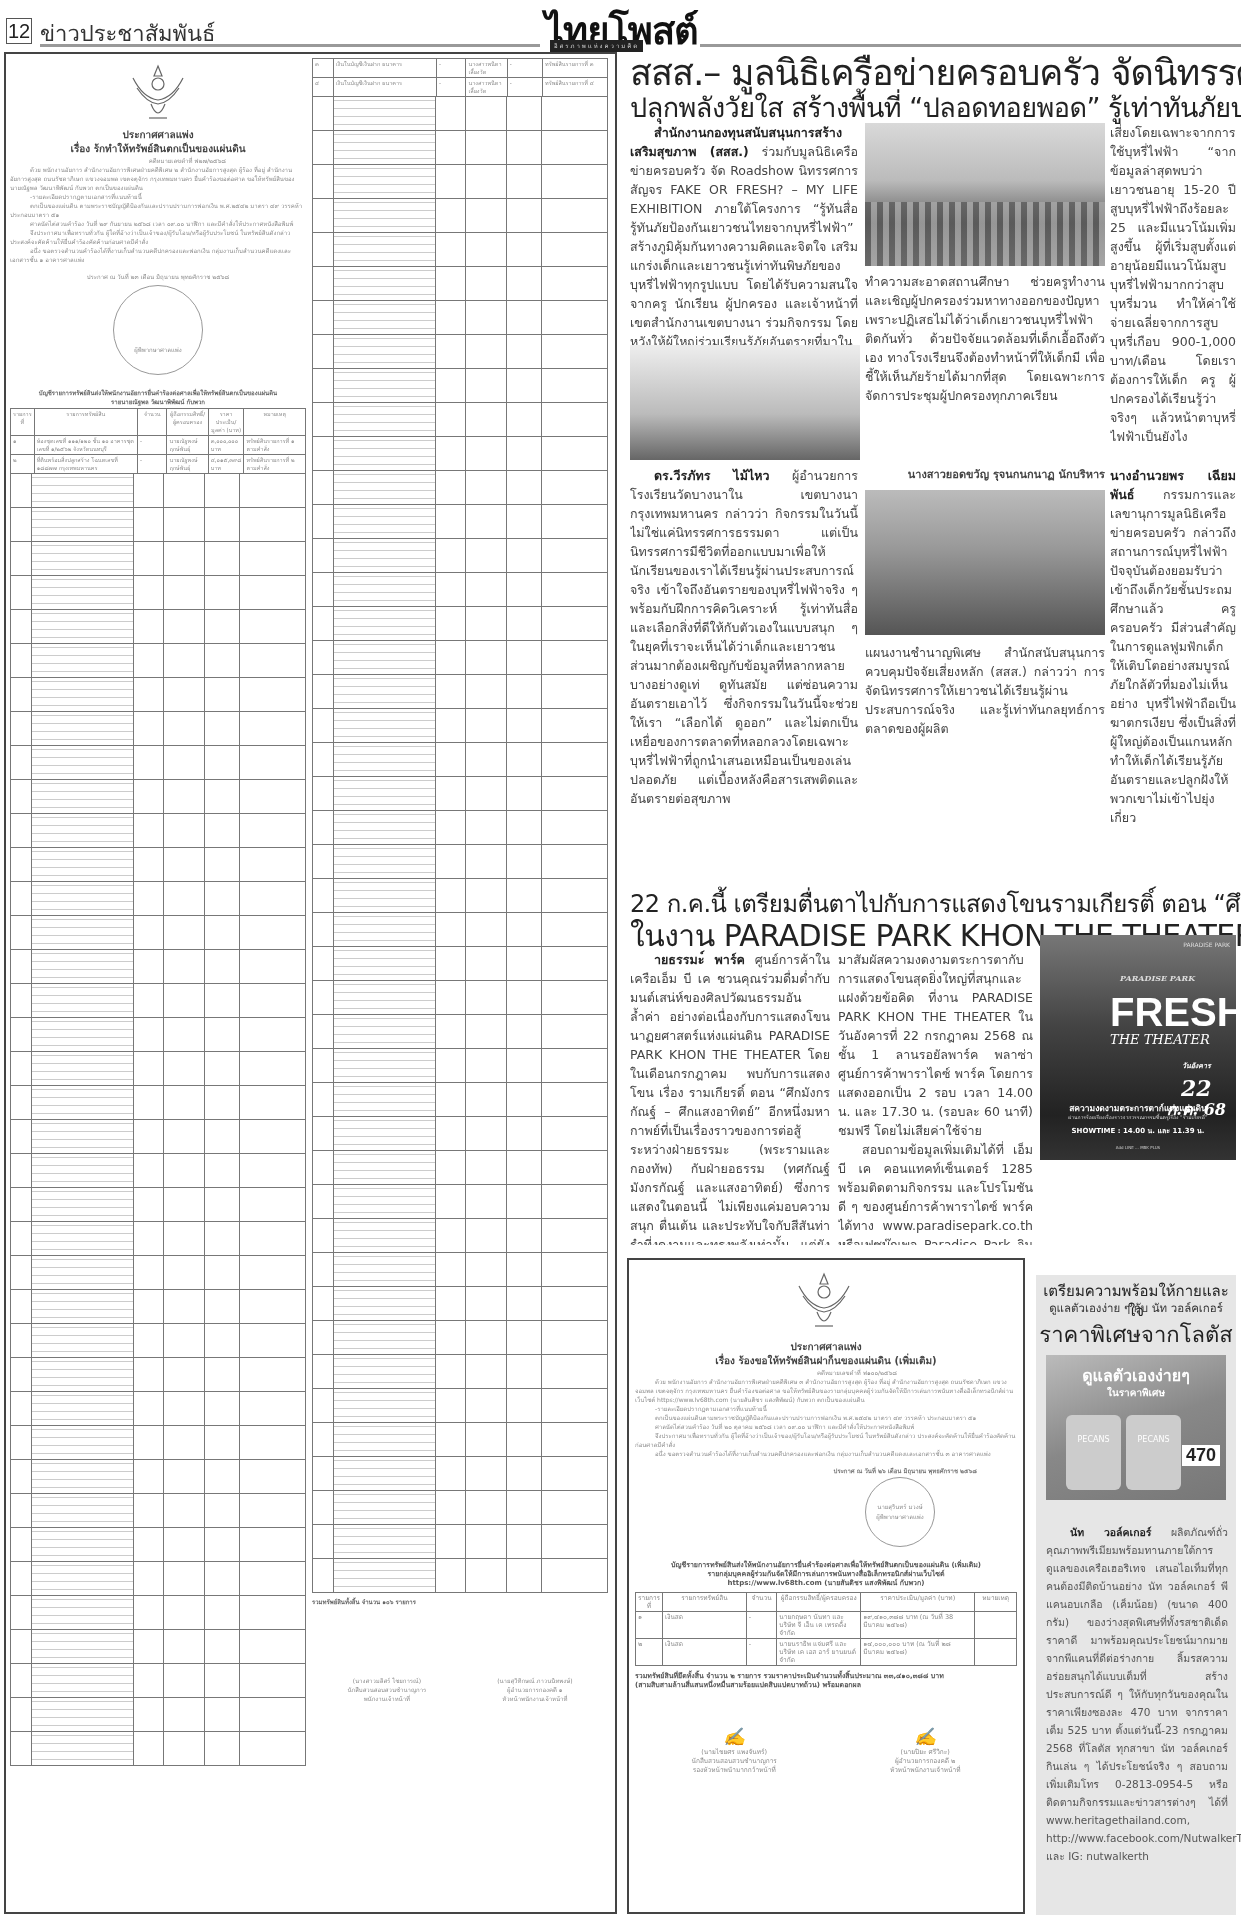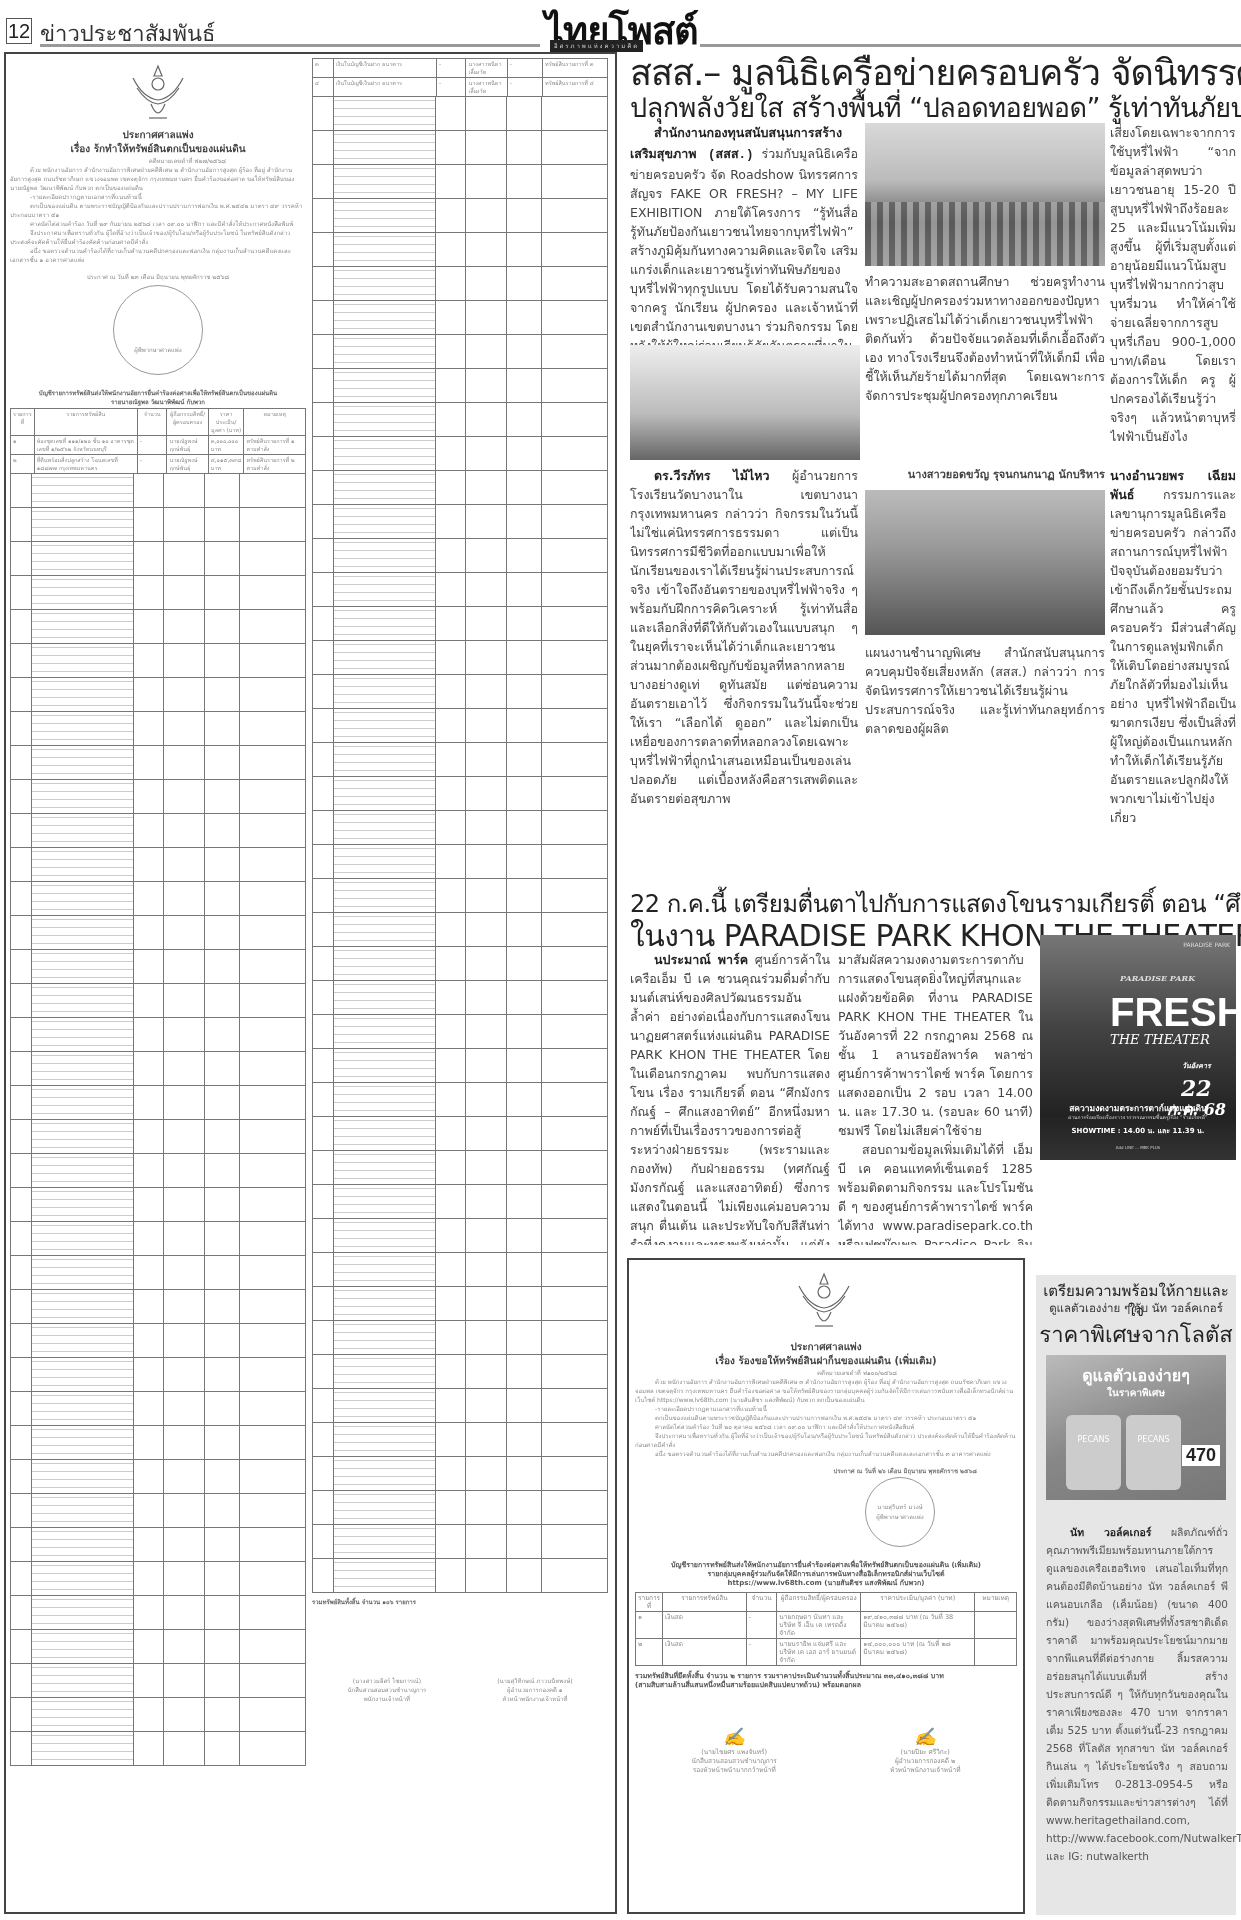--- a/index.html
+++ b/index.html
@@ -815,21 +815,21 @@
         <div>หัวหน้าพนักงานเจ้าหน้าที่</div>
       </div>
     </div>
   </div>
 </div>
 
 <div class="headline1">สสส.– มูลนิธิเครือข่ายครอบครัว จัดนิทรรศการสัญจร</div>
 <div class="headline2">ปลุกพลังวัยใส สร้างพื้นที่ “ปลอดทอยพอด” รู้เท่าทันภัยบุหรี่ไฟฟ้า</div>
 
 <div class="body-text" style="left:630px;top:123px;width:228px;height:340px;overflow:hidden;">
-  <b style="padding-left:24px;font-family:Liberation Mono, monospace;">สำนักงานกองทุนสนับสนุนการสร้างเสริมสุขภาพ (สสส.)</b>
+  <b style="padding-left:24px;">สำนักงานกองทุนสนับสนุนการสร้างเสริมสุขภาพ (สสส.)</b>
   <span>ร่วมกับมูลนิธิเครือข่ายครอบครัว จัด Roadshow นิทรรศการสัญจร FAKE OR FRESH? – MY LIFE EXHIBITION ภายใต้โครงการ “รู้ทันสื่อ รู้ทันภัยป้องกันเยาวชนไทยจากบุหรี่ไฟฟ้า” สร้างภูมิคุ้มกันทางความคิดและจิตใจ เสริมแกร่งเด็กและเยาวชนรู้เท่าทันพิษภัยของบุหรี่ไฟฟ้าทุกรูปแบบ โดยได้รับความสนใจจากครู นักเรียน ผู้ปกครอง และเจ้าหน้าที่เขตสำนักงานเขตบางนา ร่วมกิจกรรม โดยหวังให้ผู้ใหญ่ร่วมเรียนรู้ภัยอันตรายที่มาในรูปแบบควันพิษจากบุหรี่ไฟฟ้าร่วมกับเด็ก เพื่อสร้างสถานศึกษาปลอดทอยพอด</span>
 </div>
 <div class="photo" style="left:865px;top:123px;width:240px;height:143px;">
   <div style="position:absolute;left:0;bottom:0;width:100%;height:45%;background:repeating-linear-gradient(90deg,#555 0 6px,#aaa 6px 12px);opacity:.7;"></div>
 </div>
 <div class="body-text" style="left:865px;top:272px;width:240px;height:190px;overflow:hidden;">ทำความสะอาดสถานศึกษา ช่วยครูทำงาน และเชิญผู้ปกครองร่วมหาทางออกของปัญหา เพราะปฏิเสธไม่ได้ว่าเด็กเยาวชนบุหรี่ไฟฟ้าติดกันทั่ว ด้วยปัจจัยแวดล้อมที่เด็กเอื้อถึงตัวเอง ทางโรงเรียนจึงต้องทำหน้าที่ให้เด็กมี เพื่อชี้ให้เห็นภัยร้ายได้มากที่สุด โดยเฉพาะการจัดการประชุมผู้ปกครองทุกภาคเรียน</div>
 <div class="body-text" style="left:1110px;top:123px;width:126px;height:340px;overflow:hidden;">เสี่ยงโดยเฉพาะจากการใช้บุหรี่ไฟฟ้า “จากข้อมูลล่าสุดพบว่า เยาวชนอายุ 15-20 ปี สูบบุหรี่ไฟฟ้าถึงร้อยละ 25 และมีแนวโน้มเพิ่มสูงขึ้น ผู้ที่เริ่มสูบตั้งแต่อายุน้อยมีแนวโน้มสูบบุหรี่ไฟฟ้ามากกว่าสูบบุหรี่มวน ทำให้ค่าใช้จ่ายเฉลี่ยจากการสูบบุหรี่เกือบ 900-1,000 บาท/เดือน โดยเราต้องการให้เด็ก ครู ผู้ปกครองได้เรียนรู้ว่าจริงๆ แล้วหน้าตาบุหรี่ไฟฟ้าเป็นยังไง</div>
 
 <div class="photo" style="left:630px;top:345px;width:230px;height:115px;background:linear-gradient(180deg,#eee,#bbb 60%,#666);"></div>
 
@@ -841,21 +841,21 @@
 <div class="photo" style="left:865px;top:490px;width:240px;height:145px;background:linear-gradient(180deg,#bbb,#999 40%,#555);"></div>
 <div class="body-text" style="left:865px;top:643px;width:240px;height:235px;overflow:hidden;">แผนงานชำนาญพิเศษ สำนักสนับสนุนการควบคุมปัจจัยเสี่ยงหลัก (สสส.) กล่าวว่า การจัดนิทรรศการให้เยาวชนได้เรียนรู้ผ่านประสบการณ์จริง และรู้เท่าทันกลยุทธ์การตลาดของผู้ผลิต</div>
 <div class="body-text" style="left:1110px;top:466px;width:126px;height:410px;overflow:hidden;">
   <b>นางอำนวยพร เฉียมพันธ์</b>
   <span>กรรมการและเลขานุการมูลนิธิเครือข่ายครอบครัว กล่าวถึงสถานการณ์บุหรี่ไฟฟ้าปัจจุบันต้องยอมรับว่าเข้าถึงเด็กวัยชั้นประถมศึกษาแล้ว ครู ครอบครัว มีส่วนสำคัญในการดูแลฟูมฟักเด็กให้เติบโตอย่างสมบูรณ์ ภัยใกล้ตัวที่มองไม่เห็นอย่าง บุหรี่ไฟฟ้าถือเป็นฆาตกรเงียบ ซึ่งเป็นสิ่งที่ผู้ใหญ่ต้องเป็นแกนหลักทำให้เด็กได้เรียนรู้ภัยอันตรายและปลูกฝังให้พวกเขาไม่เข้าไปยุ่งเกี่ยว</span>
 </div>
 
 <div class="headline3">22 ก.ค.นี้ เตรียมตื่นตาไปกับการแสดงโขนรามเกียรติ์ ตอน “ศึกมังกรกัณฐ์ – ศึกแสงอาทิตย์”</div>
 <div class="headline4">ในงาน PARADISE PARK KHON THE THEATER @พาราไดซ์ พาร์ค</div>
 <div class="body-text" style="left:630px;top:950px;width:200px;height:295px;overflow:hidden;">
-  <b style="padding-left:24px;">นประมาณ์ พาร์ค</b>
+  <b style="padding-left:24px;">ายธรรมะ์ พาร์ค</b>
   <span>ศูนย์การค้าในเครือเอ็ม บี เค ชวนคุณร่วมดื่มด่ำกับมนต์เสน่ห์ของศิลปวัฒนธรรมอันล้ำค่า อย่างต่อเนื่องกับการแสดงโขนนาฏยศาสตร์แห่งแผ่นดิน PARADISE PARK KHON THE THEATER โดยในเดือนกรกฎาคม พบกับการแสดง โขน เรื่อง รามเกียรติ์ ตอน “ศึกมังกรกัณฐ์ – ศึกแสงอาทิตย์” อีกหนึ่งมหากาพย์ที่เป็นเรื่องราวของการต่อสู้ระหว่างฝ่ายธรรมะ (พระรามและกองทัพ) กับฝ่ายอธรรม (ทศกัณฐ์ มังกรกัณฐ์ และแสงอาทิตย์) ซึ่งการแสดงในตอนนี้ ไม่เพียงแค่มอบความสนุก ตื่นเต้น และประทับใจกับสีสันท่ารำที่งดงามและทรงพลังเท่านั้น แต่ยังสะท้อนคติสอนใจเกี่ยวกับความดี ความกล้าหาญ ความยุติธรรม และปัญญา อีกด้วย</span>
 </div>
 <div class="body-text" style="left:838px;top:950px;width:195px;height:295px;overflow:hidden;">
   <span>มาสัมผัสความงดงามตระการตากับการแสดงโขนสุดยิ่งใหญ่ที่สนุกและแฝงด้วยข้อคิด ที่งาน PARADISE PARK KHON THE THEATER ในวันอังคารที่ 22 กรกฎาคม 2568 ณ ชั้น 1 ลานรอยัลพาร์ค พลาซ่า ศูนย์การค้าพาราไดซ์ พาร์ค โดยการแสดงออกเป็น 2 รอบ เวลา 14.00 น. และ 17.30 น. (รอบละ 60 นาที) ชมฟรี โดยไม่เสียค่าใช้จ่าย</span>
   <br><span style="padding-left:24px;">สอบถามข้อมูลเพิ่มเติมได้ที่ เอ็ม บี เค คอนแทคท์เซ็นเตอร์ 1285 พร้อมติดตามกิจกรรม และโปรโมชันดี ๆ ของศูนย์การค้าพาราไดซ์ พาร์ค ได้ทาง www.paradisepark.co.th หรือเฟซบุ๊กเพจ Paradise Park อินสตาแกรม paradisepark__th และยูทูป paradiseparkchannel</span>
 </div>
 
 <div class="poster">
   <div class="corner">PARADISE PARK</div>
   <div class="pp">PARADISE PARK</div>

